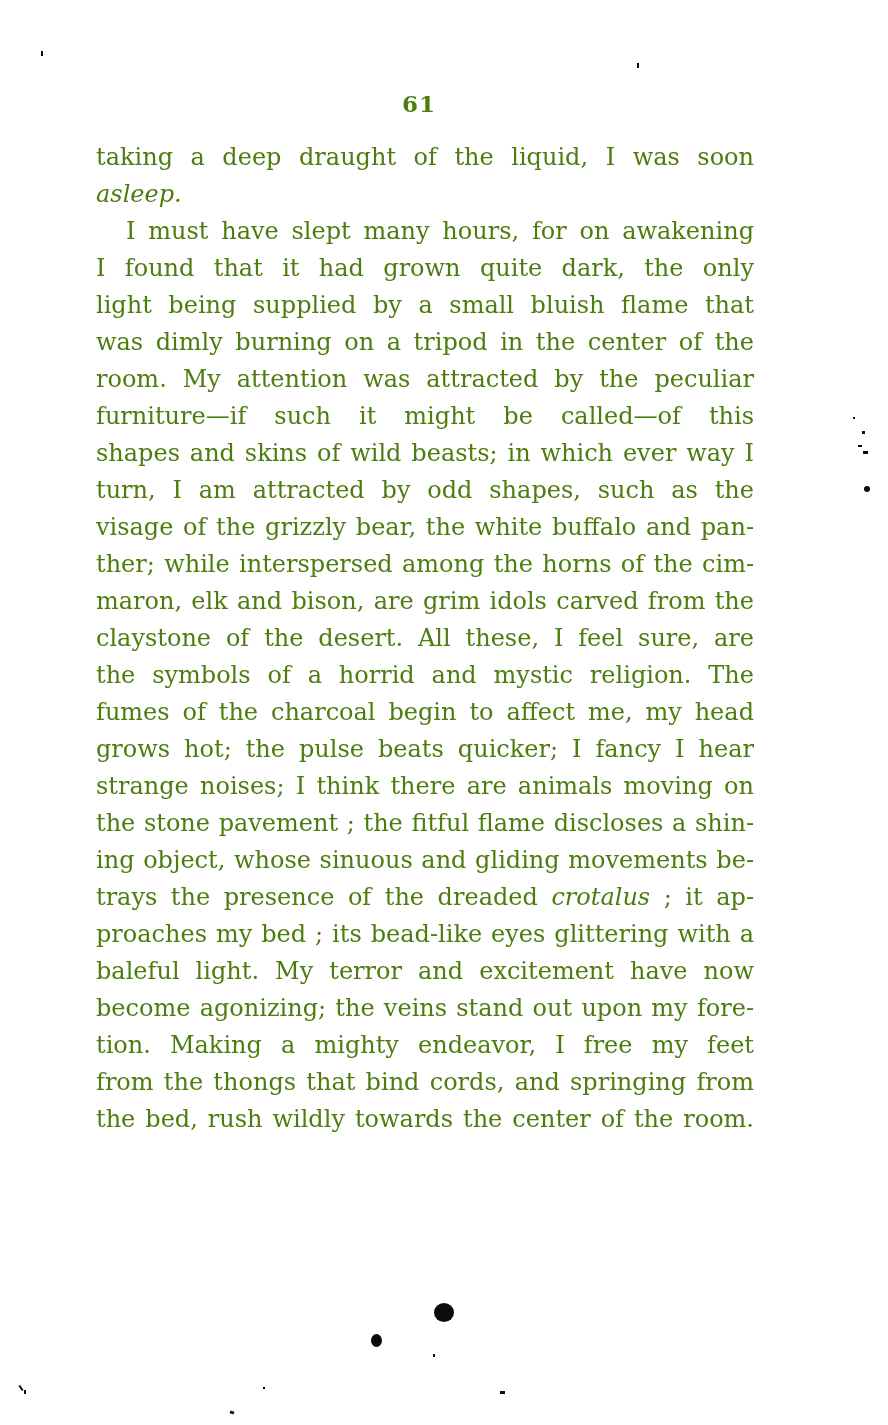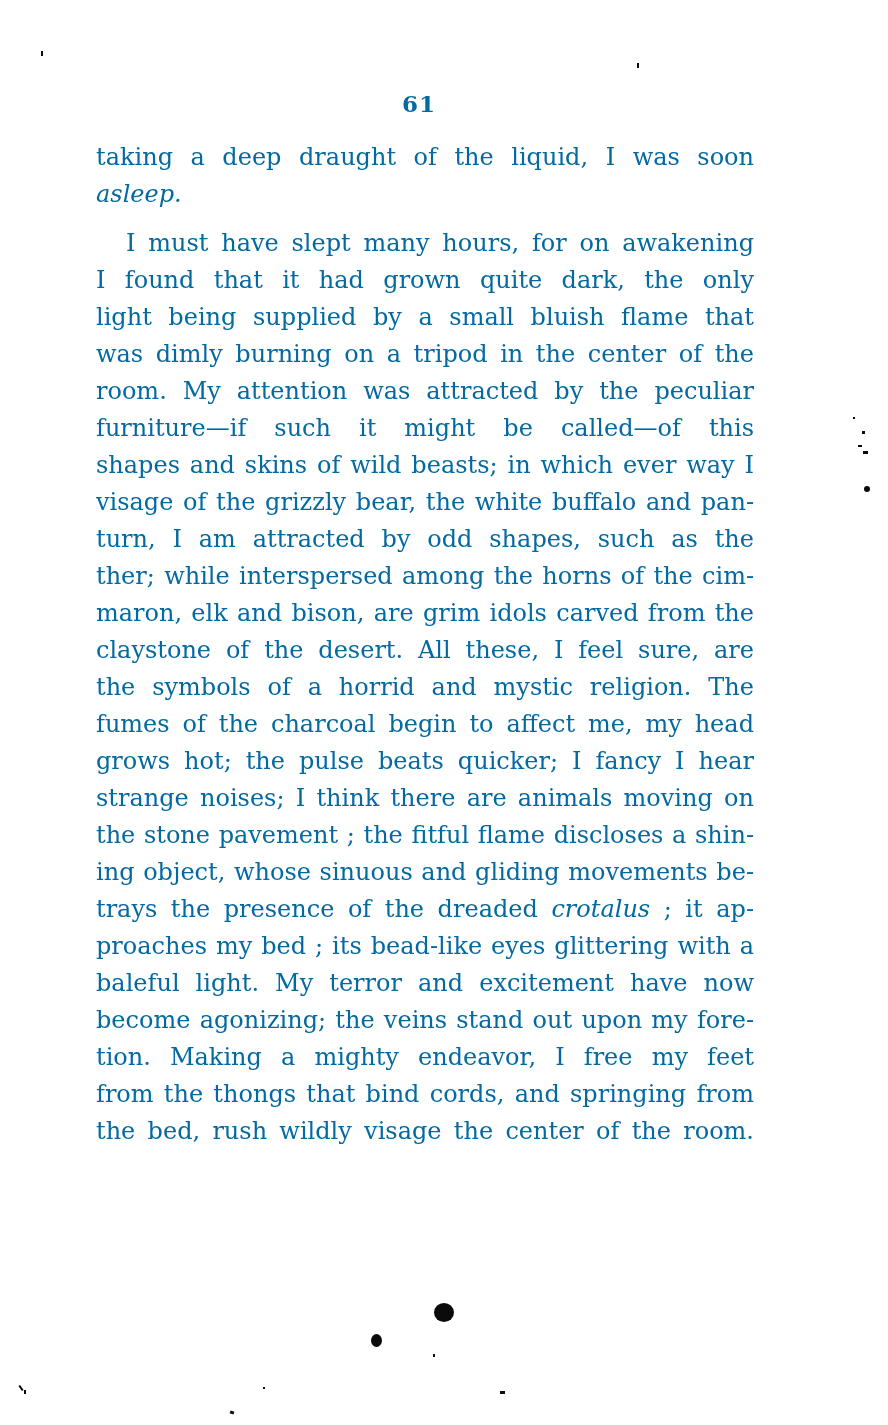--- a/index.html
+++ b/index.html
@@ -2,21 +2,21 @@
 <html><head>
 <meta charset="utf-8">
 <style>
   html,body{margin:0;padding:0;background:#ffffff;}
   .page{
     position:relative;
     width:888px;height:1425px;
     background:#ffffff;
     overflow:hidden;
     font-family:"DejaVu Serif","Liberation Serif",serif;
-    color:#0369a1;
+    color:#4d7c0f;
   }
   .page-number{
     position:absolute;
     top:90px;left:90px;width:658px;
     text-align:center;
     font-size:23px;font-weight:700;
     letter-spacing:1px;
   }
   .text-block{
     position:absolute;
@@ -27,21 +27,21 @@
   
   .line{
     height:37px;
     overflow:hidden;
     text-align:justify;
     word-spacing:1px;
   }
   .line::after{content:'';display:inline-block;width:100%;}
   .line.left{text-align:left;font-style:italic;}
   .line.left::after{content:none;}
-  .line.indent{text-indent:30px;margin-top:12px;}
+  .line.indent{text-indent:30px;}
   .italic{font-style:italic;}
   
   .spot{position:absolute;background:#0b0b0b;border-radius:50%;}
   .speck{position:absolute;background:#0b0b0b;}
 </style>
 </head>
 <body>
 
 <div class="page">
 
@@ -52,38 +52,38 @@
     <div class="line">taking a deep draught of the liquid, I was soon</div>
     <div class="line left">asleep.</div>
 
     <div class="line indent">I must have slept many hours, for on awakening</div>
     <div class="line">I found that it had grown quite dark, the only</div>
     <div class="line">light being supplied by a small bluish flame that</div>
     <div class="line">was dimly burning on a tripod in the center of the</div>
     <div class="line">room.  My attention was attracted by the peculiar</div>
     <div class="line">furniture—if such it might be called—of this</div>
     <div class="line">shapes and skins of wild beasts; in which ever way I</div>
+    <div class="line">turn, I am attracted by odd shapes, such as the fierce</div>
     <div class="line">visage of the grizzly bear, the white buffalo and pan-</div>
-    <div class="line">turn, I am attracted by odd shapes, such as the fierce</div>
     <div class="line">ther; while interspersed among the horns of the cim-</div>
     <div class="line">maron, elk and bison, are grim idols carved from the red</div>
     <div class="line">claystone of the desert.  All these, I feel sure, are</div>
     <div class="line">the symbols of a horrid and mystic religion.  The</div>
     <div class="line">fumes of the charcoal begin to affect me, my head</div>
     <div class="line">grows hot; the pulse beats quicker; I fancy I hear</div>
     <div class="line">strange noises; I think there are animals moving on</div>
     <div class="line">the stone pavement ; the fitful flame discloses a shin-</div>
     <div class="line">ing object, whose sinuous and gliding movements be-</div>
     <div class="line"><span>trays the presence of the dreaded </span><span class="italic">crotalus</span><span> ; it ap-</span></div>
     <div class="line">proaches my bed ; its bead-like eyes glittering with a</div>
     <div class="line">baleful light.  My terror and excitement have now</div>
     <div class="line">become agonizing; the veins stand out upon my fore-</div>
     <div class="line">tion.  Making a mighty endeavor, I free my feet</div>
     <div class="line">from the thongs that bind cords, and springing from</div>
-    <div class="line">the bed, rush wildly visage the center of the room.</div>
+    <div class="line">the bed, rush wildly towards the center of the room.</div>
   </div>
 
   <div class="spot" style="left:434px;top:1303px;width:20px;height:19px;"></div>
   <div class="spot" style="left:371px;top:1334px;width:11px;height:13px;"></div>
   <div class="speck" style="left:41px;top:51px;width:2px;height:5px;"></div>
   <div class="speck" style="left:637px;top:63px;width:2px;height:5px;"></div>
   <div class="speck" style="left:853px;top:417px;width:2px;height:2px;"></div>
   <div class="speck" style="left:862px;top:431px;width:3px;height:3px;"></div>
   <div class="speck" style="left:858px;top:445px;width:4px;height:2px;"></div>
   <div class="speck" style="left:863px;top:451px;width:5px;height:3px;"></div>

